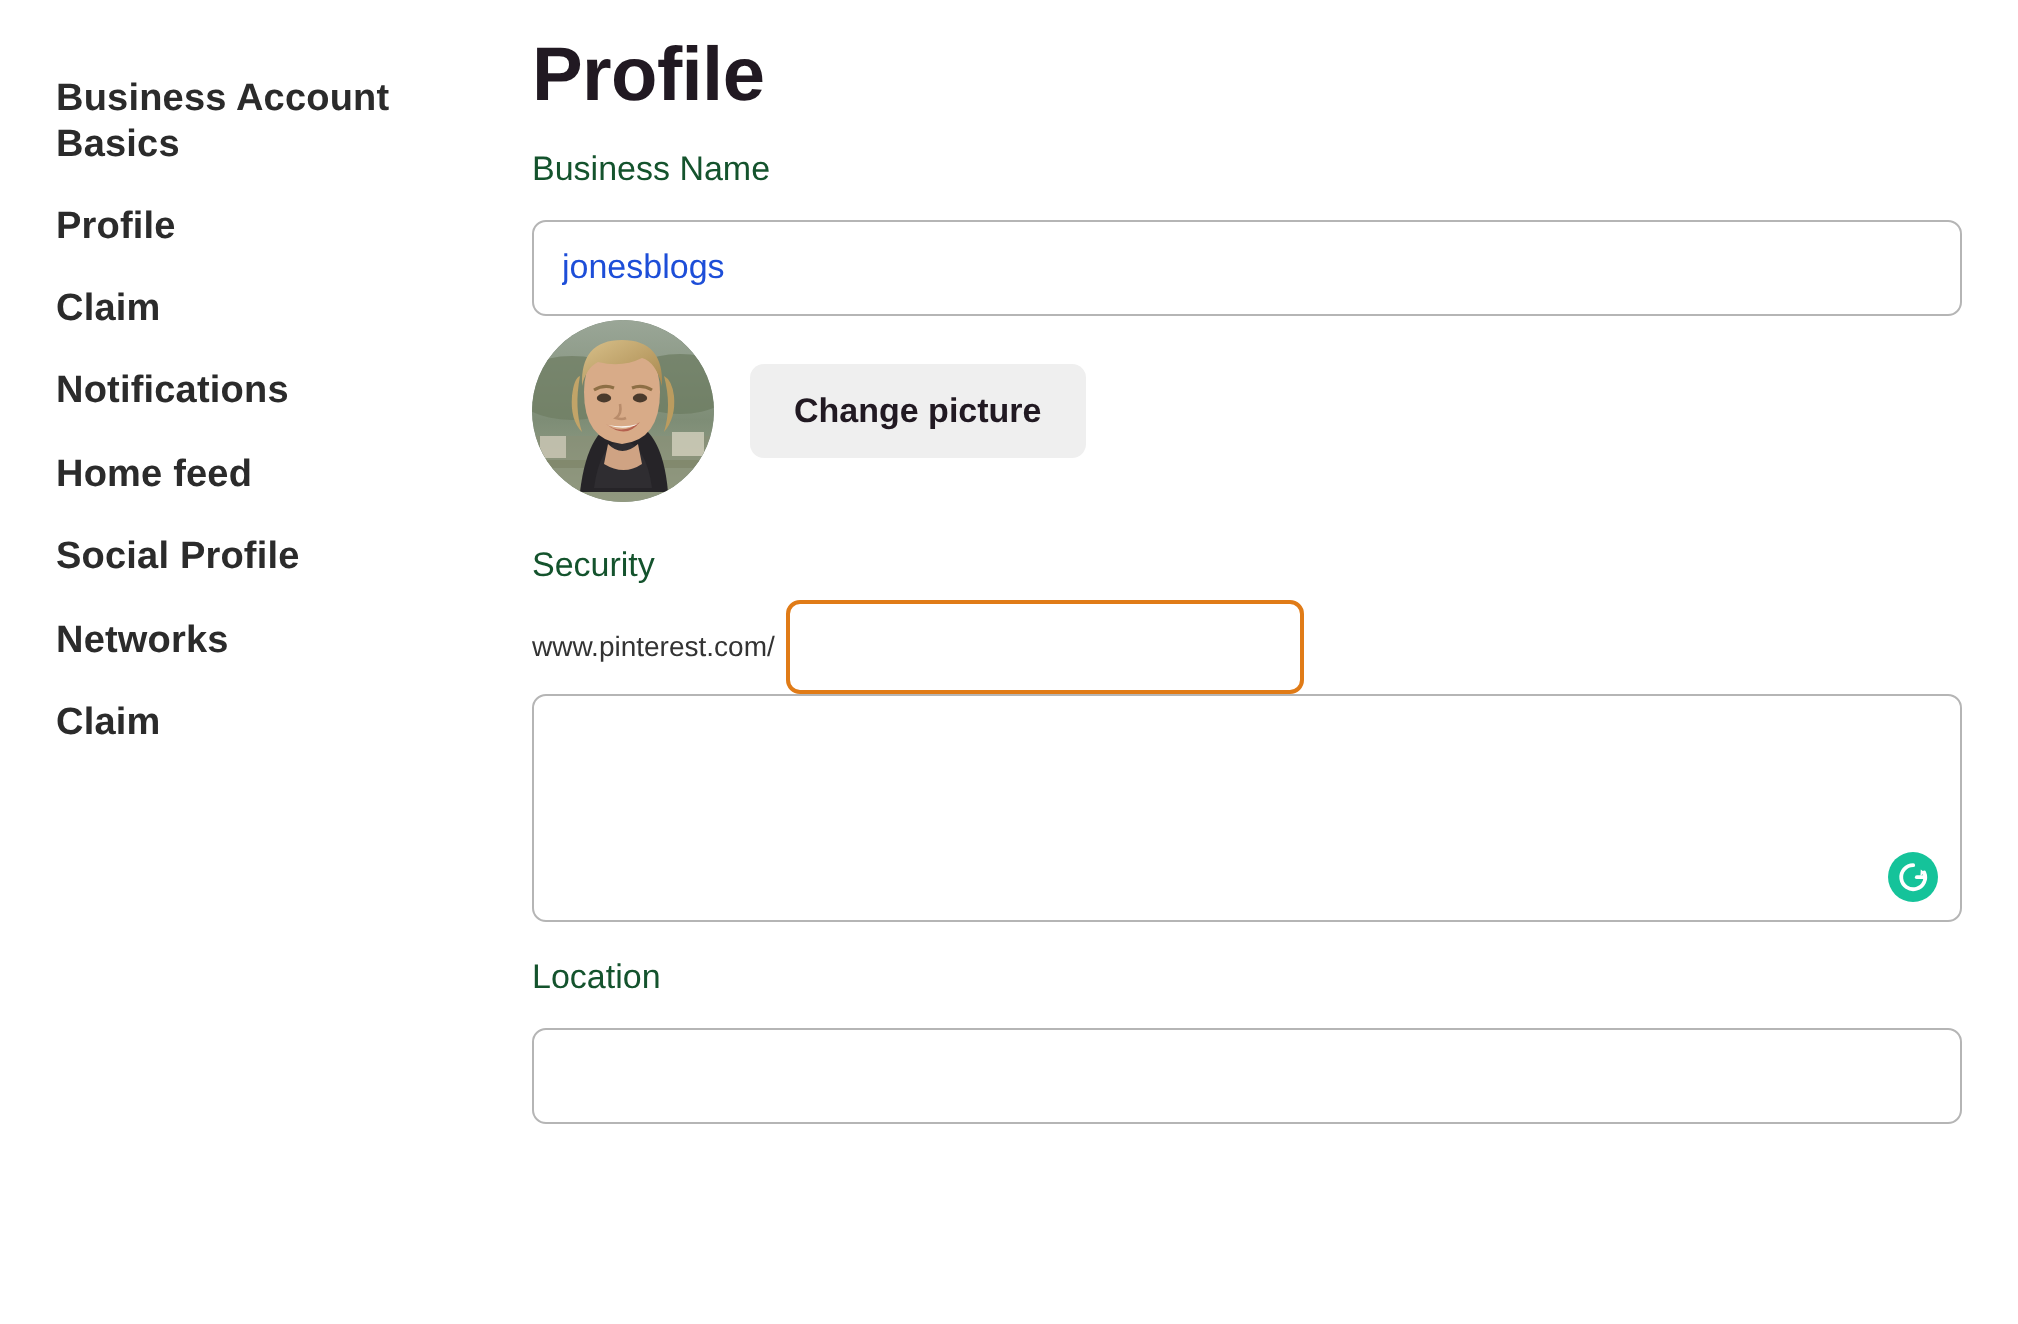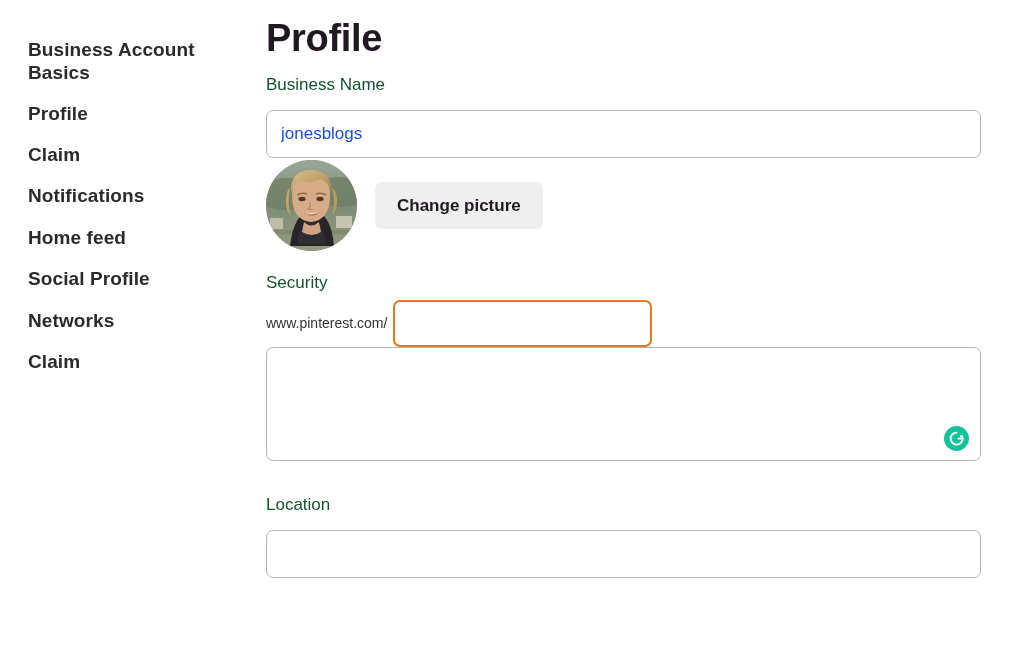--- a/index.html
+++ b/index.html
@@ -66,21 +66,21 @@
     color: #14532d;
     font-weight: normal;
     margin: 0 0 6px 0;
     line-height: 1.2;
   }
 
   .label-business { margin-top: 15px; }
   .label-picture  { margin-top: 15px; }
   .label-username { margin-top: 22px; }
   .label-about    { margin-top: 23px; }
-  .label-location { margin-top: 34px; }
+  .label-location { margin-top: 18px; }
 
   .text-input {
     display: block;
     width: 715px;
     height: 48px;
     border: 1px solid #b5b5b5;
     border-radius: 7px;
     background: #ffffff;
     font-family: "Liberation Sans", "DejaVu Sans", sans-serif;
     font-size: 17px;

